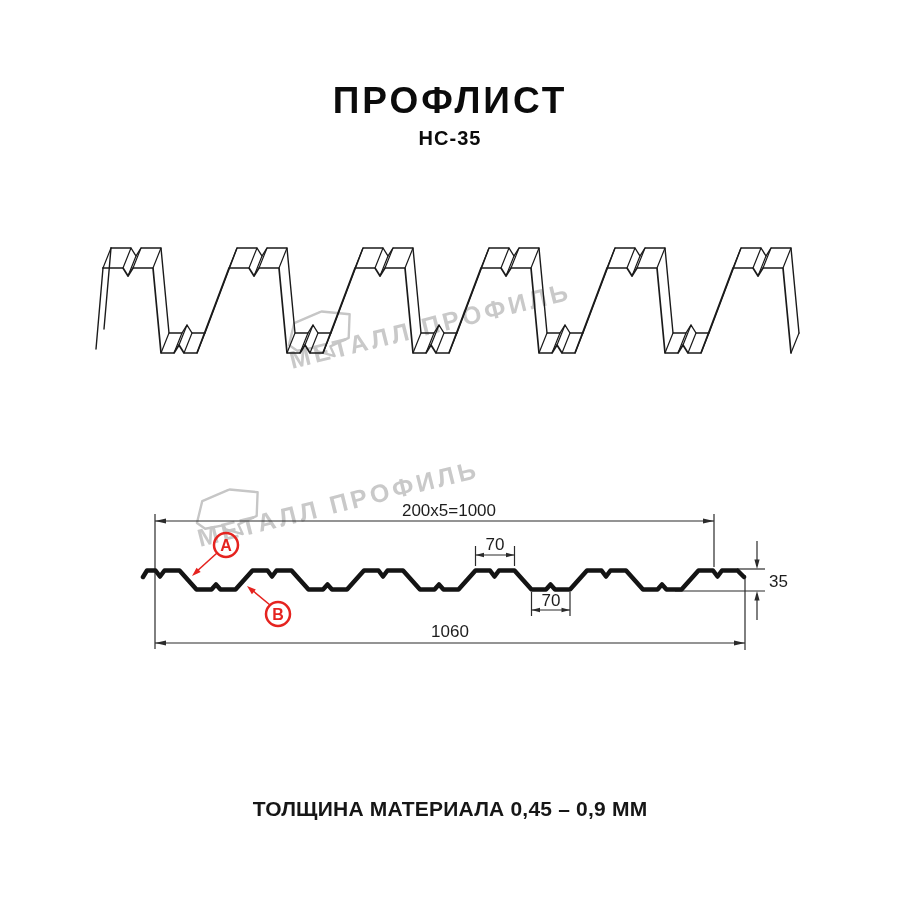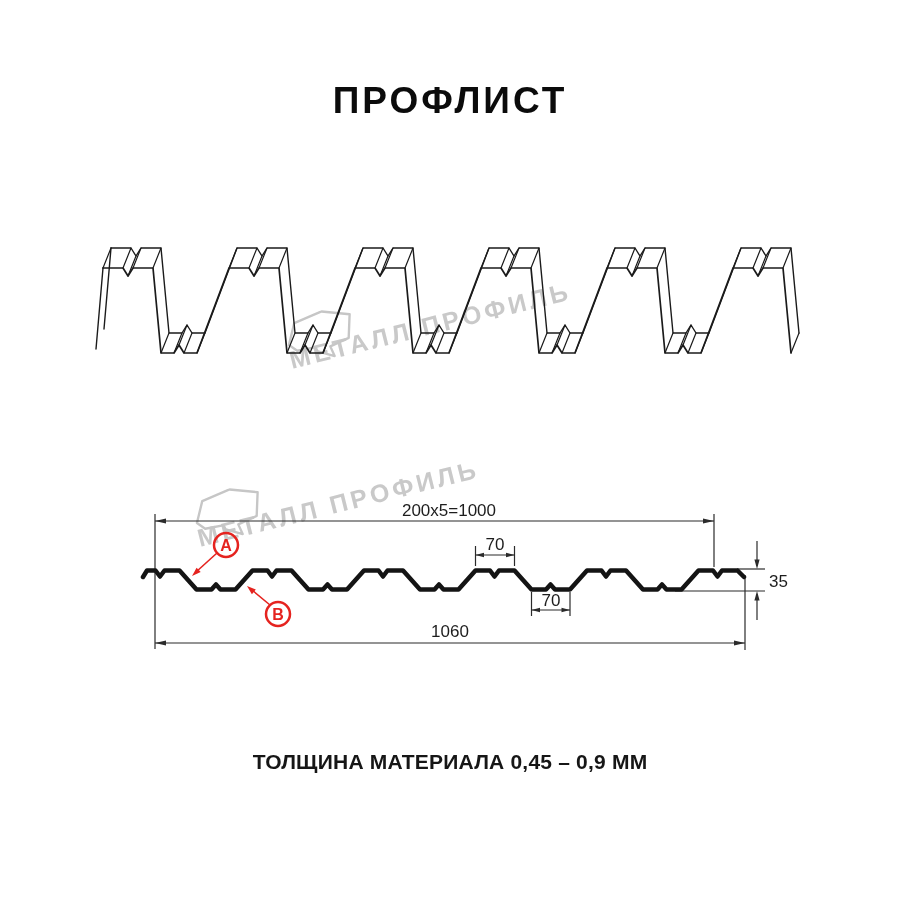--- a/index.html
+++ b/index.html
@@ -2,21 +2,21 @@
 <html><head>
 <meta charset="utf-8">
 <style>
   html,body{margin:0;padding:0;background:#fff;}
   #page{position:relative;width:900px;height:832px;background:#ffffff;overflow:hidden;
         font-family:"Liberation Sans", sans-serif;}
   .title{position:absolute;top:80px;left:0;width:900px;text-align:center;
          font-size:37px;font-weight:bold;letter-spacing:3px;color:#0b0b0b;}
   .subtitle{position:absolute;top:127px;left:0;width:900px;text-align:center;
          font-size:20px;font-weight:bold;letter-spacing:1px;color:#0b0b0b;}
-  .footer{position:absolute;top:750px;left:0;width:900px;text-align:center;
+  .footer{position:absolute;top:797px;left:0;width:900px;text-align:center;
          font-size:21px;font-weight:bold;letter-spacing:0.2px;color:#161616;}
   .wm{position:absolute;display:flex;align-items:flex-end;gap:9px;
       transform-origin:left bottom;color:#c9c9c9;white-space:nowrap;z-index:1;}
   .wm .wm-text{font-size:25px;font-weight:bold;letter-spacing:3.5px;
       transform:translateY(6px);}
   #wm1{left:292px;top:340px;transform:rotate(-14deg);}
   #wm2{left:200px;top:518px;transform:rotate(-14deg);}
   svg{position:absolute;z-index:2;}
   #svg3d{left:88px;top:230px;}
   #svgdim{left:120px;top:495px;}
@@ -25,20 +25,21 @@
   .red{stroke:#e5231f;fill:none;}
   .redtxt{font-size:16px;font-weight:bold;fill:#e5231f;}
   .w3{stroke:#1b1b1b;fill:none;stroke-linejoin:round;stroke-linecap:round;}
 </style>
 </head>
 <body>
 
 <div id="page">
 
   <div class="title">ПРОФЛИСТ</div>
+  <div class="subtitle">НС-35</div>
 
   <div class="wm" id="wm1">
     <svg width="72" height="50" viewBox="0 0 76 52">
       <path d="M3,27 L14,6 L45,1 L73,11 L66,35 L45,39 L47,50 L31,41 L29,36 L10,35 Z" fill="none" stroke="#c6c6c6" stroke-width="2.5" stroke-linejoin="round"></path>
     </svg>
     <span class="wm-text">МЕТАЛЛ ПРОФИЛЬ</span>
   </div>
 
   <div class="wm" id="wm2">
     <svg width="72" height="50" viewBox="0 0 76 52">

